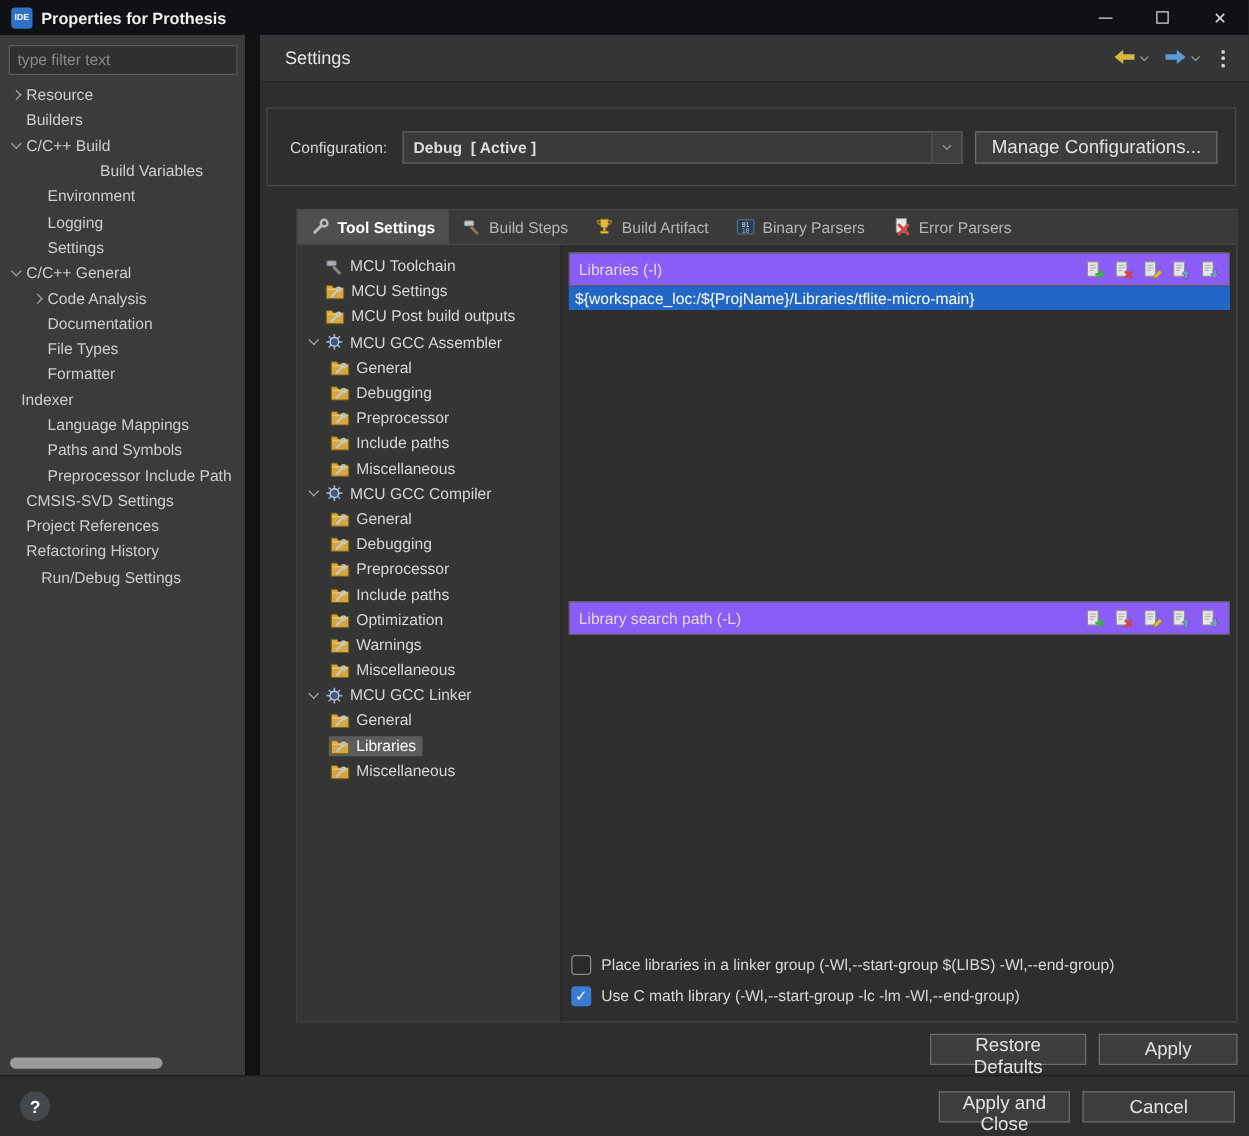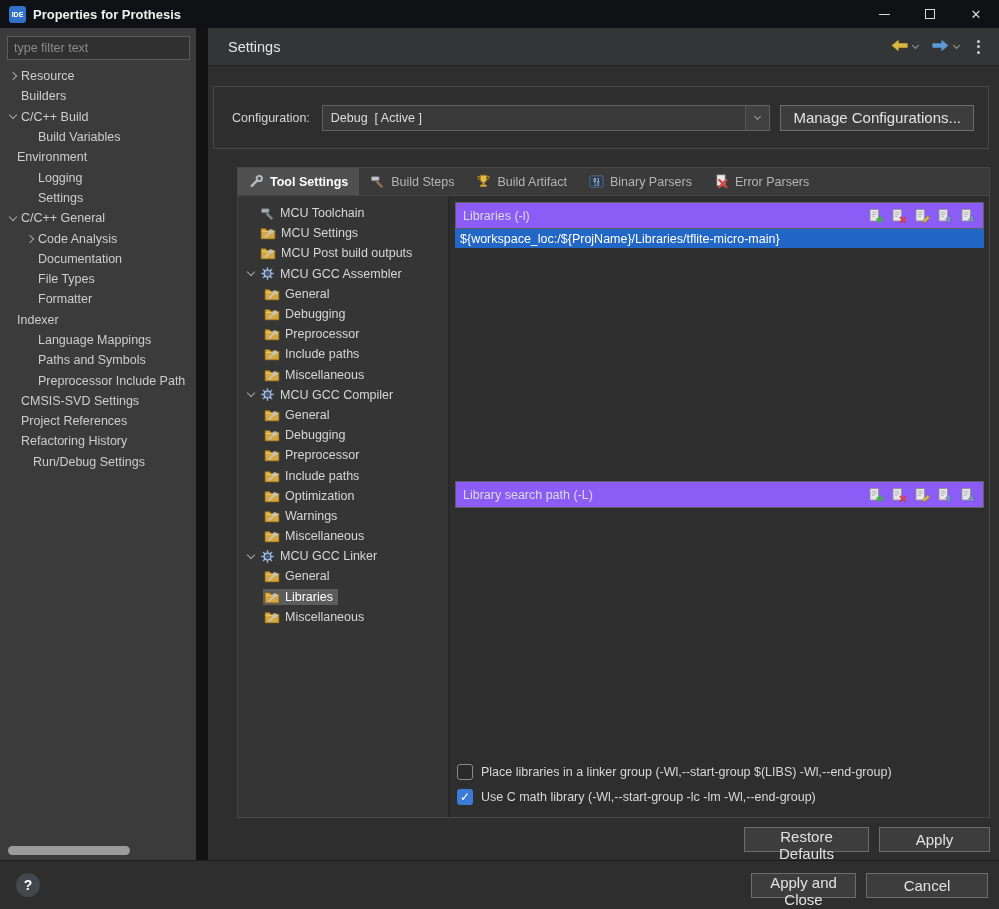--- a/index.html
+++ b/index.html
@@ -37,21 +37,21 @@
   .settings-header { height:38px; background:#333537; border-bottom:1px solid #232323; display:flex; align-items:center; padding:0 10px 0 20px; }
   .page-title { font-size:14.5px; color:#e4e4e4; }
   .nav-tools { margin-left:auto; display:flex; align-items:center; gap:5px; }
   .nav-group { display:flex; align-items:center; gap:4px; padding:3px 4px; }
   .mini-chev { width:5px; height:5px; border-right:1.4px solid #9a9a9a; border-bottom:1.4px solid #9a9a9a; transform:rotate(45deg); margin-top:-2px; }
   .menu-dots { display:flex; flex-direction:column; gap:2.5px; padding:0 9px; }
   .menu-dots i { width:3px; height:3px; border-radius:50%; background:#cfcfcf; }
 
   .config-box { position:absolute; left:5px; right:10px; top:58px; height:63px; border:1px solid #474747; display:flex; align-items:center; padding:0 14px 0 18px; }
   .config-label { color:#d6d6d6; }
-  .combo { flex:1; height:26px; margin:0 10px 0 12px; background:#3a3a3a; border:1px solid #606060; display:flex; align-items:center; padding-left:8px; color:#dedede; }
+  .combo { flex:1; height:26px; margin:0 10px 0 12px; background:#3a3a3a; border:1px solid #606060; display:flex; align-items:center; padding-left:8px; color:#dedede;font-weight:bold; }
   .combo-value { flex:1; white-space:pre; overflow:hidden; }
   .combo-arrow { width:24px; height:100%; display:flex; align-items:center; justify-content:center; border-left:1px solid #555; background:#404040; flex:none; }
   .btn { height:25px; background:#3d3d3d; border:1px solid #6d6d6d; color:#e2e2e2; font-size:15px; font-family:inherit; padding:0 12px; cursor:default; }
   .manage-btn { height:26px; flex:none; }
 
   .folder-box { position:absolute; left:29px; right:9px; top:139px; bottom:42px; border:1px solid #474747; display:flex; flex-direction:column; background:#2e2e2e; }
   .tabstrip { height:28px; background:#3a3a3a; border-bottom:1px solid #474747; display:flex; flex:none; }
   .tab { display:flex; align-items:center; gap:6px; padding:0 11px; color:#b5b5b5; }
   .tab.active { background:#4f4f4f; color:#ffffff; font-weight:bold; }
   .tab-icon { display:flex; }
@@ -122,25 +122,25 @@
         <div class="s-row" style="padding-left: 4px;">
           <span class="chev-slot"></span>
           <span class="s-label">Builders</span>
         </div>
         <div class="s-row" style="padding-left: 4px;">
           <span class="chev-slot">
             <i class="chev chev-down"></i>
           </span>
           <span class="s-label">C/C++ Build</span>
         </div>
-        <div class="s-row" style="padding-left: 21px;">
+        <div class="s-row" style="padding-left: 21px; margin-left: 42px;">
           <span class="chev-slot"></span>
           <span class="s-label">Build Variables</span>
         </div>
-        <div class="s-row" style="">
+        <div class="s-row" style="padding-left: 21px;">
           <span class="chev-slot"></span>
           <span class="s-label">Environment</span>
         </div>
         <div class="s-row" style="padding-left: 21px;">
           <span class="chev-slot"></span>
           <span class="s-label">Logging</span>
         </div>
         <div class="s-row" style="padding-left: 21px;">
           <span class="chev-slot"></span>
           <span class="s-label">Settings</span>

